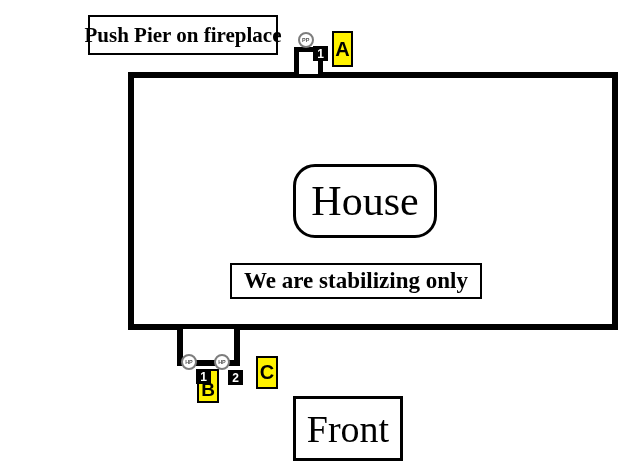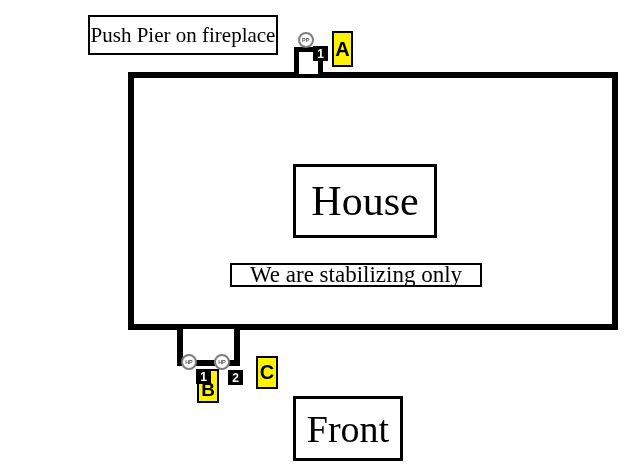--- a/index.html
+++ b/index.html
@@ -6,32 +6,32 @@
   .stage{
     position:relative;width:640px;height:475px;background:#fff;overflow:hidden;
     font-family:"Liberation Serif", serif;color:#000;
   }
   .stage *{box-sizing:border-box;}
 
   
   .label-box{
     position:absolute;border:2px solid #000;background:#fff;
     display:flex;align-items:center;justify-content:center;
-    font-weight:normal;white-space:nowrap;text-align:center;
+    font-weight:bold;white-space:nowrap;text-align:center;
   }
   #push-pier-box{left:88px;top:15px;width:190px;height:40px;font-size:21px;}
   #two-helical-box{left:17px;top:410px;width:256px;height:37px;font-size:20px;}
-  #stabilizing-box{left:230px;top:263px;width:252px;height:24px;font-size:23px;}
+  #stabilizing-box{left:230px;top:263px;width:252px;height:36px;font-size:23px;}
 
   .big-box{
     position:absolute;border:3px solid #000;background:#fff;
     display:flex;align-items:center;justify-content:center;
     font-weight:normal;
   }
-  #house-label-box{left:293px;top:164px;width:144px;height:74px;font-size:42px;}
+  #house-label-box{left:293px;top:164px;width:144px;height:74px;font-size:42px;border-radius:22px;}
   #front-box{left:293px;top:396px;width:110px;height:65px;font-size:38px;}
 
   
   #house-outline{
     position:absolute;left:128px;top:72px;width:490px;height:258px;
     border:6px solid #000;background:#fff;
   }
 
   
   #top-notch{

